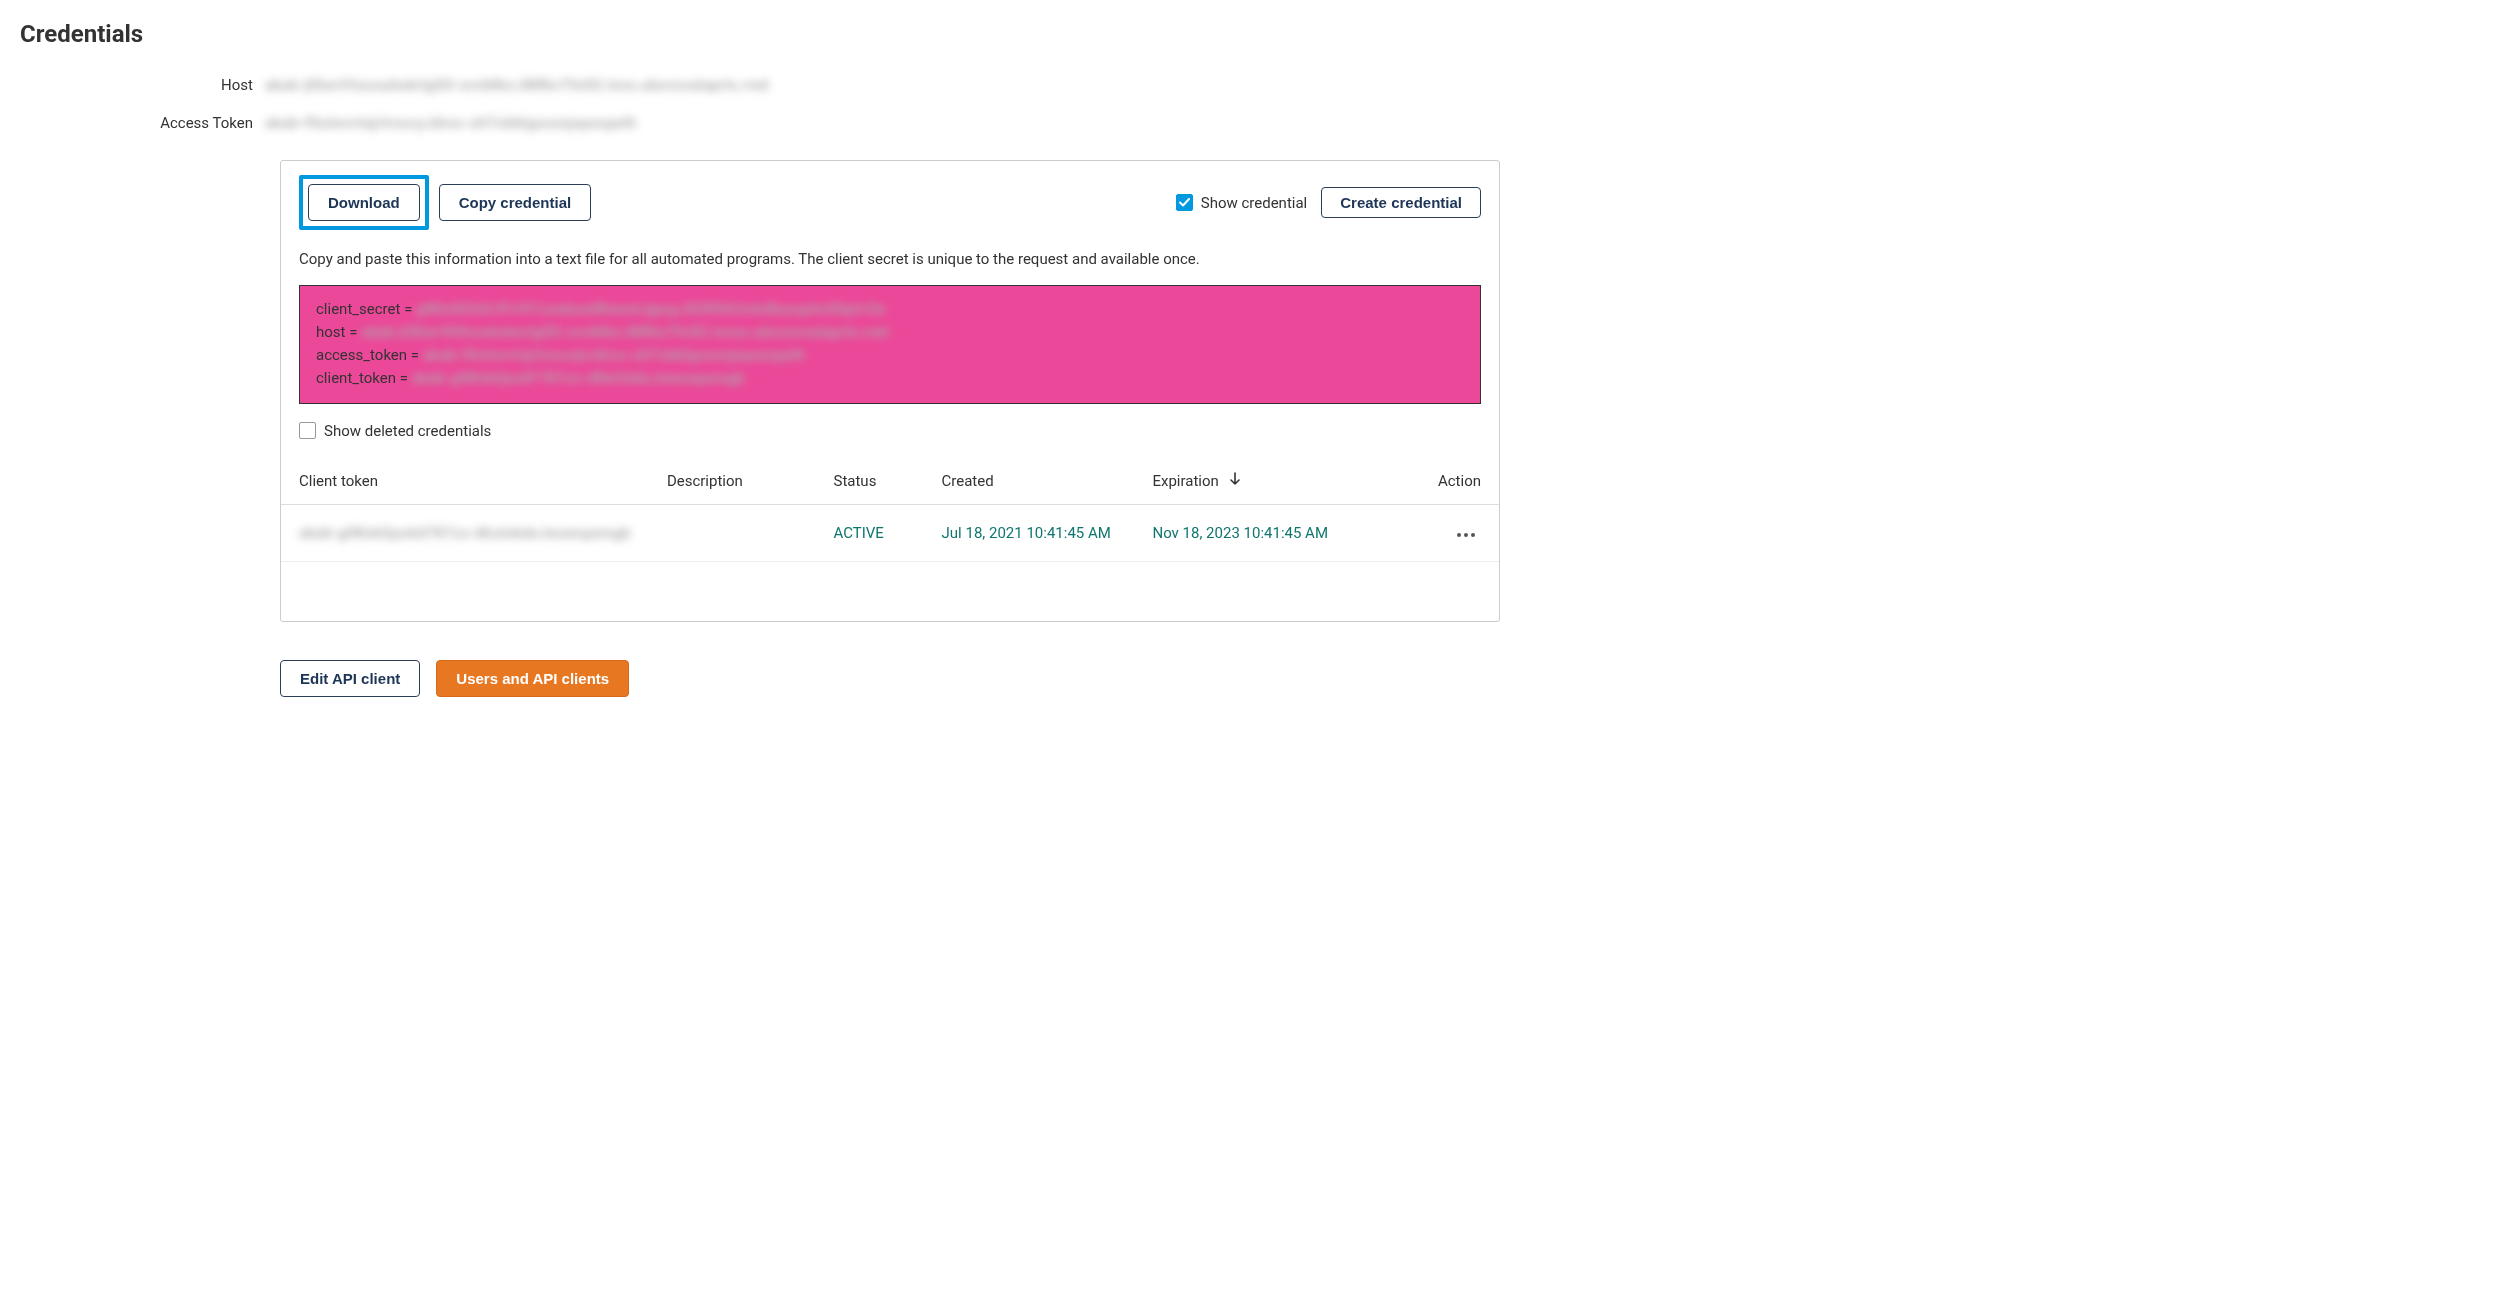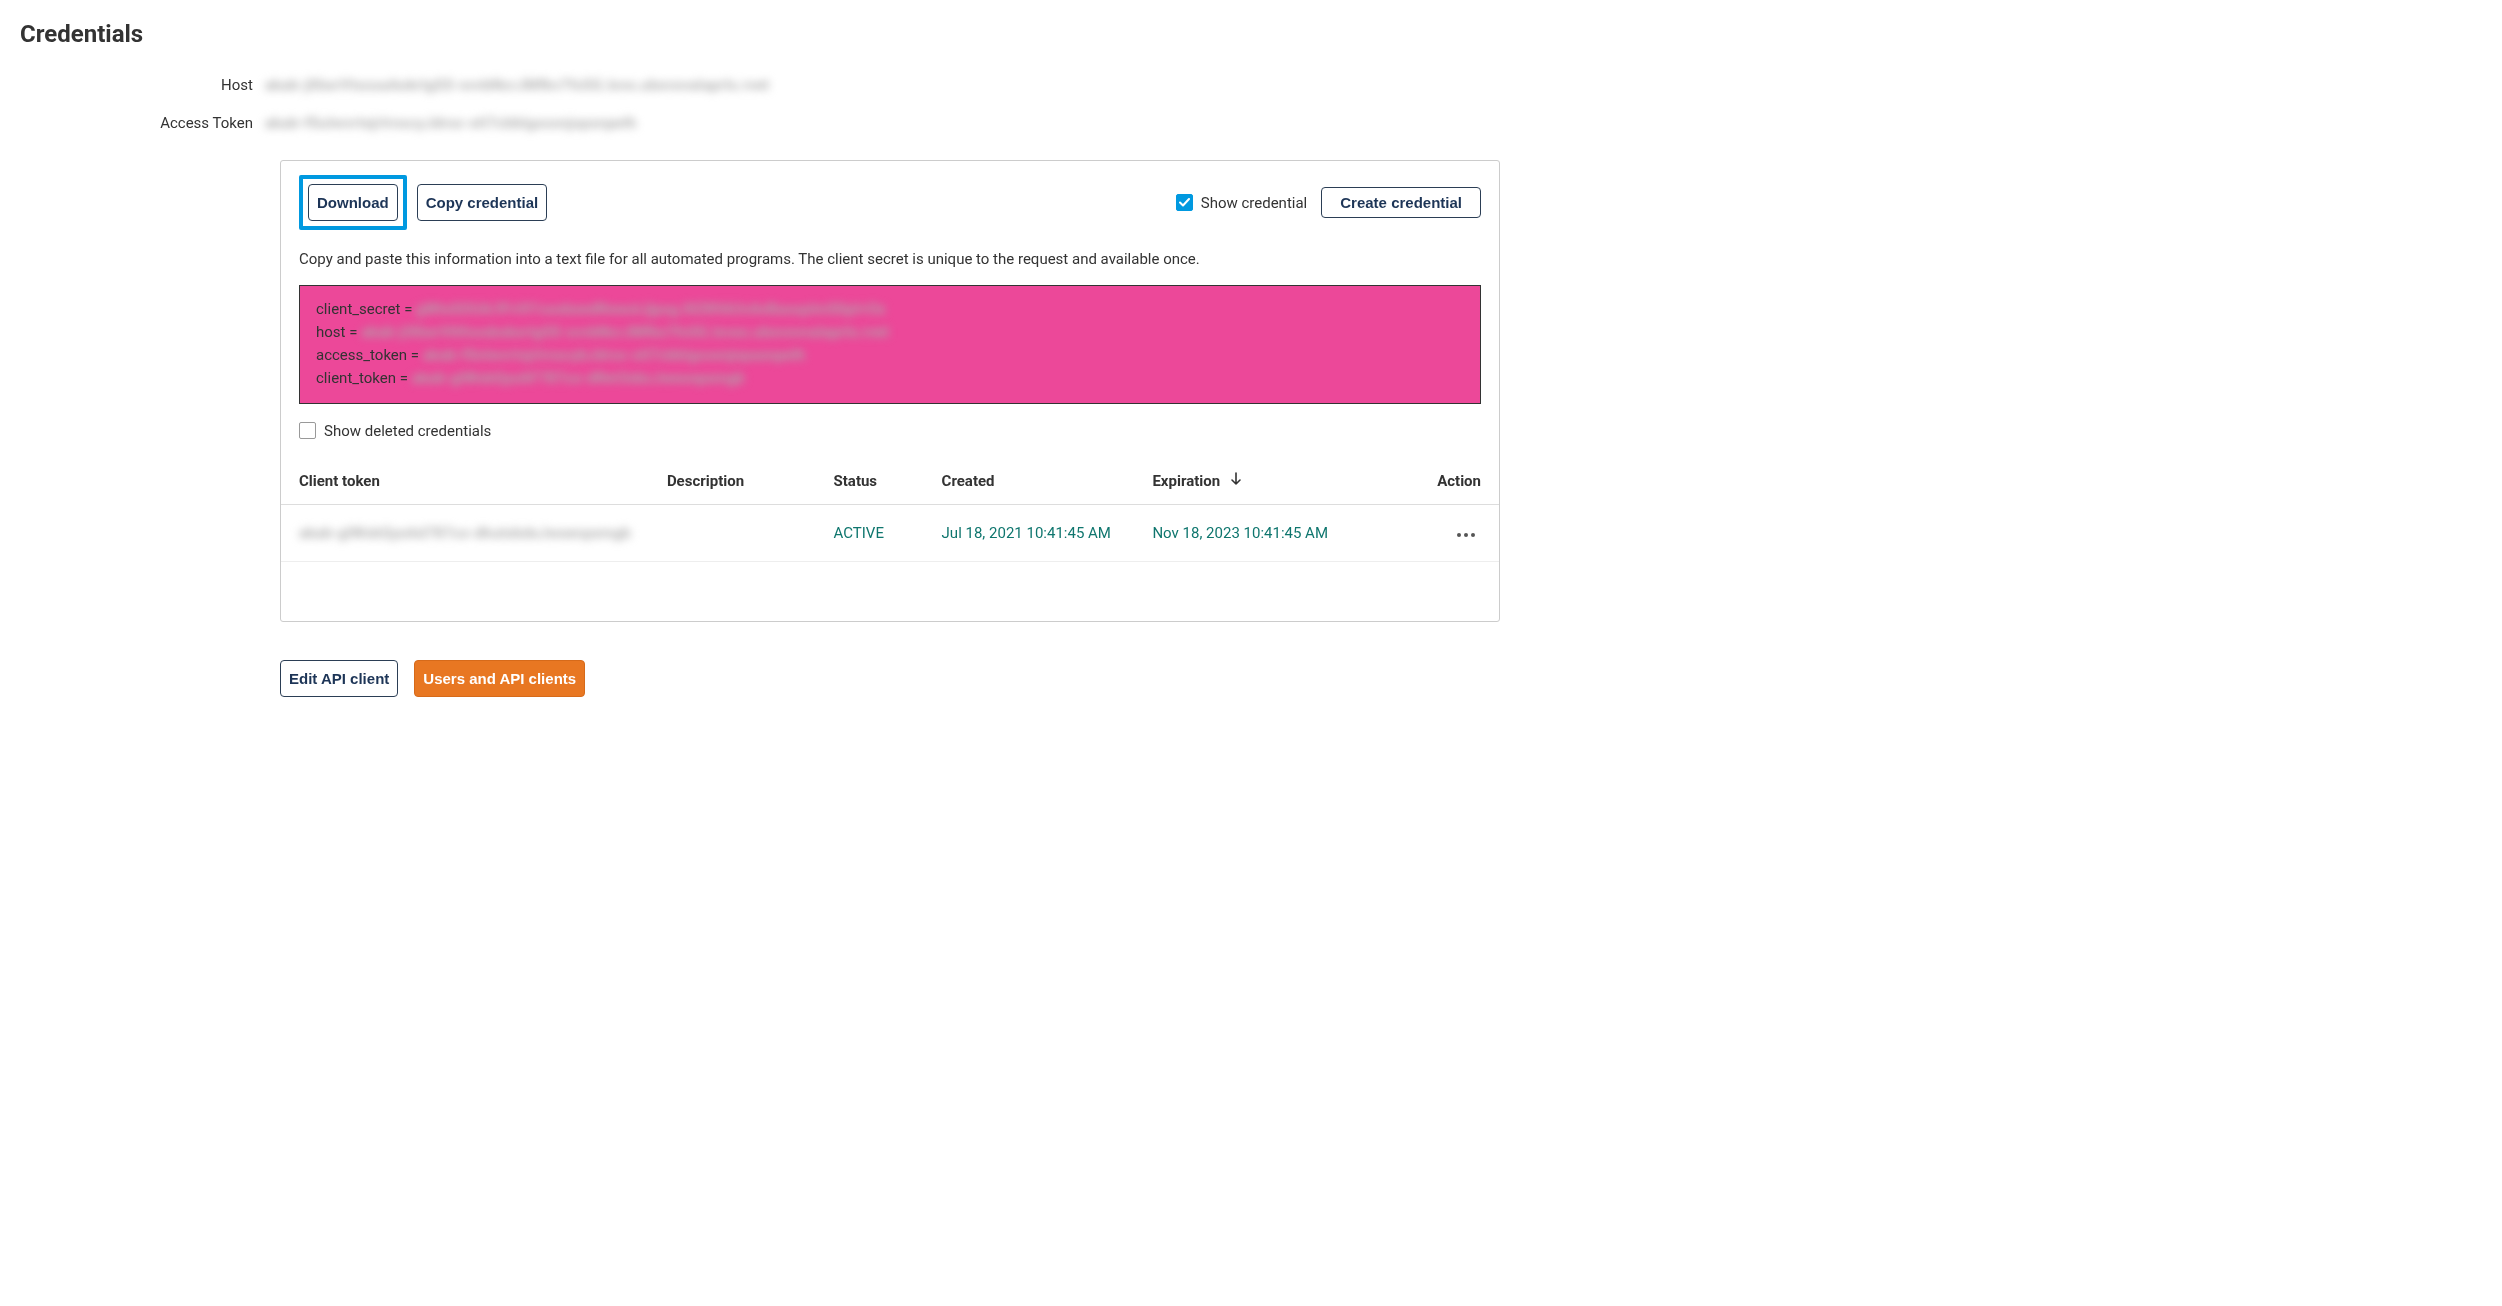--- a/index.html
+++ b/index.html
@@ -9,21 +9,21 @@
 
 .field-row { display: flex; align-items: center; margin-bottom: 20px; }
 .field-label { width: 245px; text-align: right; padding-right: 12px; color: #333; font-size: 15px; }
 .field-value { color: #aaa; filter: blur(4px); font-size: 15px; font-weight: 600; letter-spacing: 0.3px; user-select: none; white-space: nowrap; overflow: hidden; }
 
 .card { margin-left: 260px; border: 1px solid #ccc; border-radius: 3px; background: #fff; margin-top: 28px; }
 .card-inner { padding: 14px 18px 0 18px; }
 
 .toolbar { display: flex; align-items: center; margin-bottom: 18px; }
 .highlight-box { border: 4px solid #0099e0; padding: 5px; border-radius: 2px; display: inline-block; margin-right: 10px; }
-.btn { display: inline-flex; align-items: center; justify-content: center; padding: 9px 8px; font-size: 15px; font-weight: 600; border-radius: 4px; cursor: pointer; background: #fff; white-space: nowrap; }
+.btn { display: inline-flex; align-items: center; justify-content: center; padding: 9px 19px; font-size: 15px; font-weight: 600; border-radius: 4px; cursor: pointer; background: #fff; white-space: nowrap; }
 .btn-outline-navy { border: 1px solid #2b3e55; color: #1d3557; }
 .btn-outline-navy.slim { padding: 6px 18px; }
 .btn-orange { background: #e87722; border: 1px solid #d66a1a; color: #fff; }
 .toolbar-right { margin-left: auto; display: flex; align-items: center; gap: 14px; }
 
 .checkbox { display: inline-flex; align-items: center; cursor: pointer; gap: 8px; }
 .chk-box { width: 17px; height: 17px; border: 1.5px solid #999; border-radius: 2px; display: inline-flex; align-items: center; justify-content: center; flex-shrink: 0; }
 .chk-box.checked { background: #0099e0; border-color: #0099e0; }
 .chk-box.checked svg { display: block; }
 .chk-box svg { display: none; }
@@ -33,21 +33,21 @@
 .info-text .bold { font-weight: 400; }
 
 .code-box { background: #ec4899; border: 1px solid #333; padding: 12px 16px; font-size: 15px; color: #333; line-height: 1.55; margin-bottom: 18px; }
 .code-row { display: flex; align-items: center; }
 .code-key { white-space: pre; }
 .code-val { color: #aaa; filter: blur(4px); font-weight: 600; letter-spacing: 0.2px; user-select: none; white-space: nowrap; overflow: hidden; }
 
 .show-deleted { margin-bottom: 18px; }
 
 .table { width: 100%; border-collapse: collapse; }
-.table th { text-align: left; font-weight: 700; font-size: 15px; color: #333; padding: 14px 18px; border-bottom: 1px solid #ddd; }
+.table th { text-align: left; font-weight: 400; font-size: 15px; color: #333; padding: 14px 18px; border-bottom: 1px solid #ddd; }
 .table th.right, .table td.right { text-align: right; }
 .table td { padding: 18px 18px; font-size: 15px; color: #0f766e; border-bottom: 1px solid #eee; vertical-align: middle; }
 .table .blur-cell { color: #aaa; filter: blur(4px); font-weight: 600; letter-spacing: 0.2px; user-select: none; white-space: nowrap; overflow: hidden; }
 .sort-icon { display: inline-block; margin-left: 6px; }
 .table tbody tr.spacer td { height: 60px; border-bottom: none; }
 
 .action-dots { display: inline-flex; gap: 3px; cursor: pointer; padding: 6px; }
 .action-dots span { width: 4px; height: 4px; background: #555; border-radius: 50%; }
 
 .pagination { border-top: 1px solid #ddd; padding: 14px 18px; display: flex; align-items: center; font-size: 15px; font-weight: 600; color: #333; }

